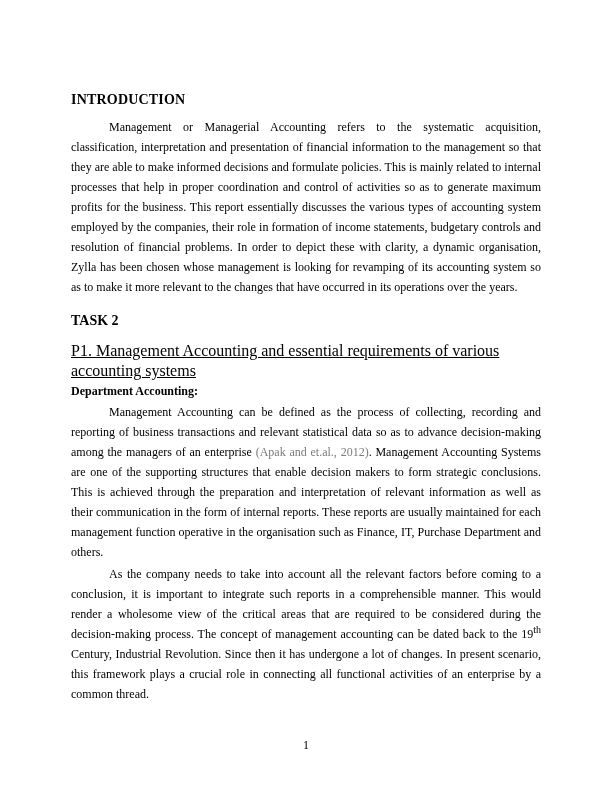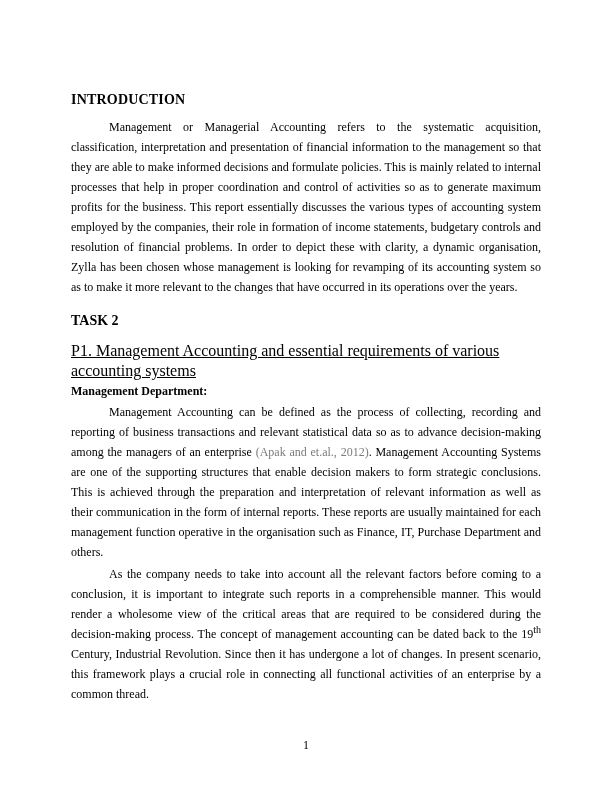--- a/index.html
+++ b/index.html
@@ -66,21 +66,21 @@
   <div class="content">
 
     <div class="h-main">INTRODUCTION</div>
 
     <p class="para">Management or Managerial Accounting refers to the systematic acquisition, classification, interpretation and presentation of financial information to the management so that they are able to make informed decisions and formulate policies. This is mainly related to internal processes that help in proper coordination and control of activities so as to generate maximum profits for the business. This report essentially discusses the various types of accounting system employed by the companies, their role in formation of income statements, budgetary controls and resolution of financial problems. In order to depict these with clarity, a dynamic organisation, Zylla has been chosen whose management is looking for revamping of its accounting system so as to make it more relevant to the changes that have occurred in its operations over the years.</p>
 
     <div class="h-task">TASK 2</div>
 
     <div class="p1-heading">P1. Management Accounting and essential requirements of various accounting systems</div>
 
-    <div class="sub-heading">Management Department:</div>
+    <div class="sub-heading">Department Accounting:</div>
 
     <p class="para"><span>Management Accounting can be defined as the process of collecting, recording and reporting of business transactions and relevant statistical data so as to advance decision-making among the managers of an enterprise </span><span class="citation">(Apak and et.al., 2012)</span><span>. Management Accounting Systems are one of the supporting structures that enable decision makers to form strategic conclusions. This is achieved through the preparation and interpretation of relevant information as well as their communication in the form of internal reports. These reports are usually maintained for each management function operative in the organisation such as Finance, IT, Purchase Department and others.</span></p>
 
     <p class="para"><span>As the company needs to take into account all the relevant factors before coming to a conclusion, it is important to integrate such reports in a comprehensible manner. This would render a wholesome view of the critical areas that are required to be considered during the decision-making process. The concept of management accounting can be dated back to the 19</span><sup class="ord">th</sup><span> Century, Industrial Revolution. Since then it has undergone a lot of changes. In present scenario, this framework plays a crucial role in connecting all functional activities of an enterprise by a common thread.</span></p>
 
   </div>
 
   <div class="page-number">1</div>
 </div>
 

